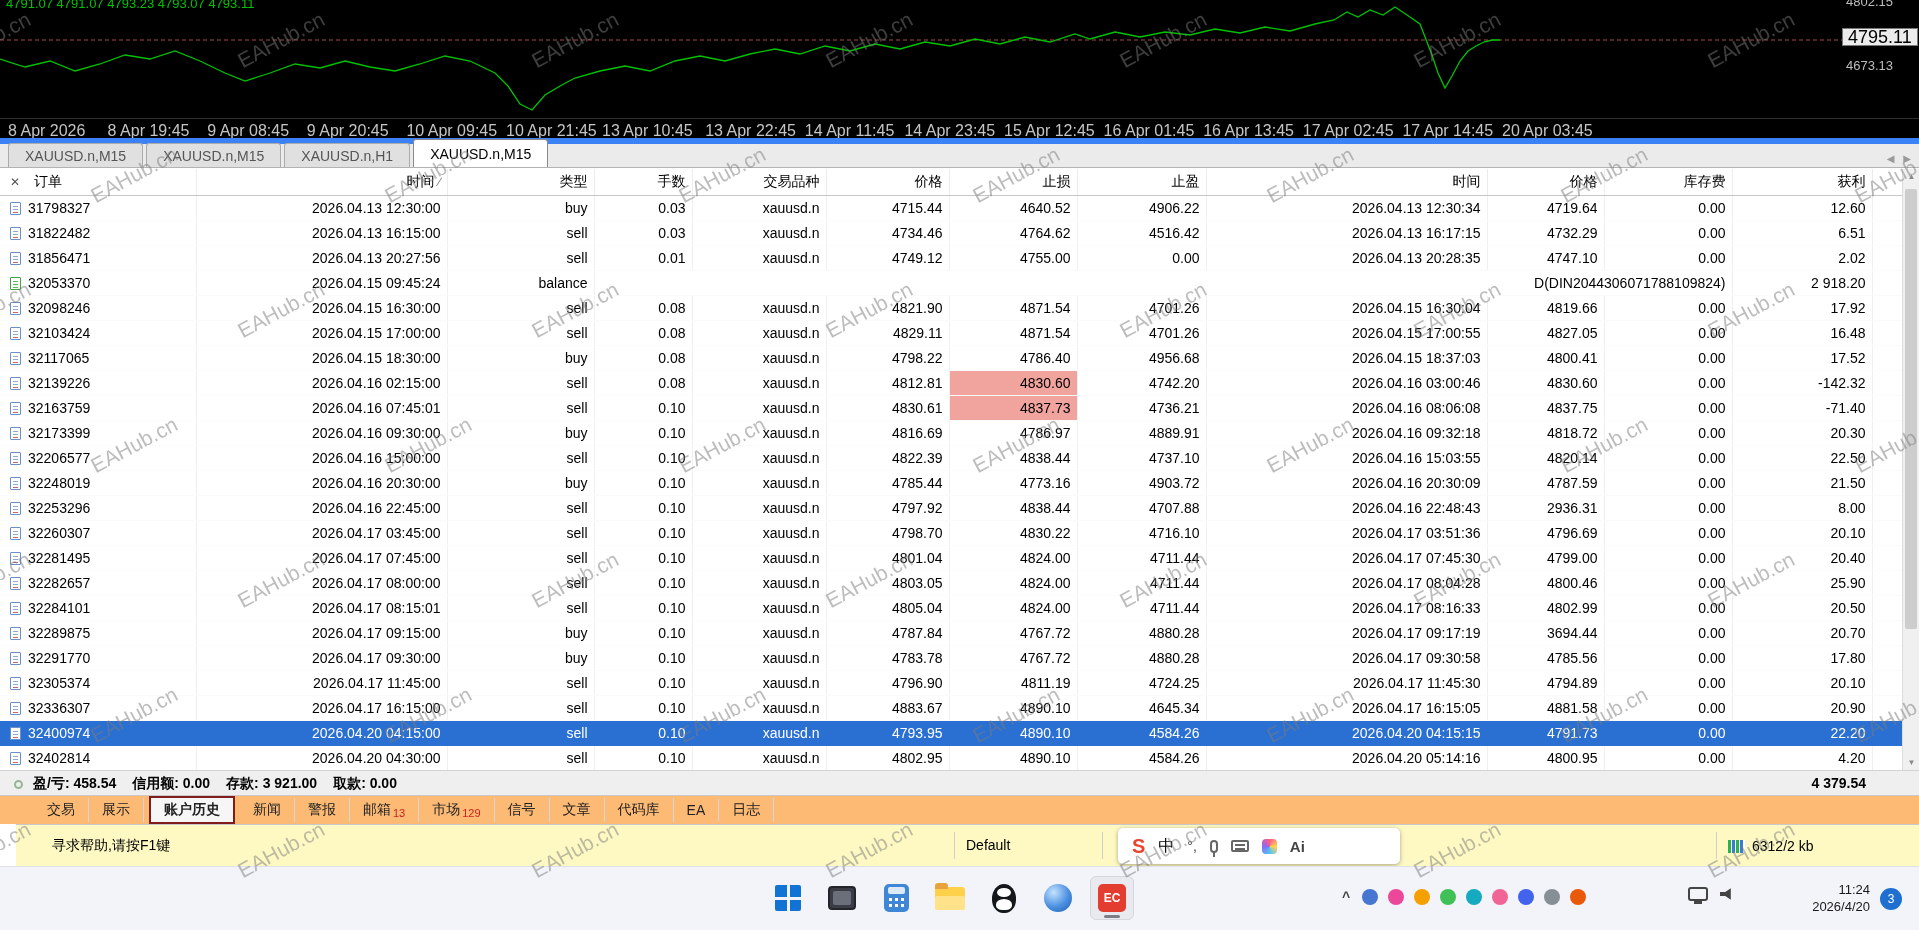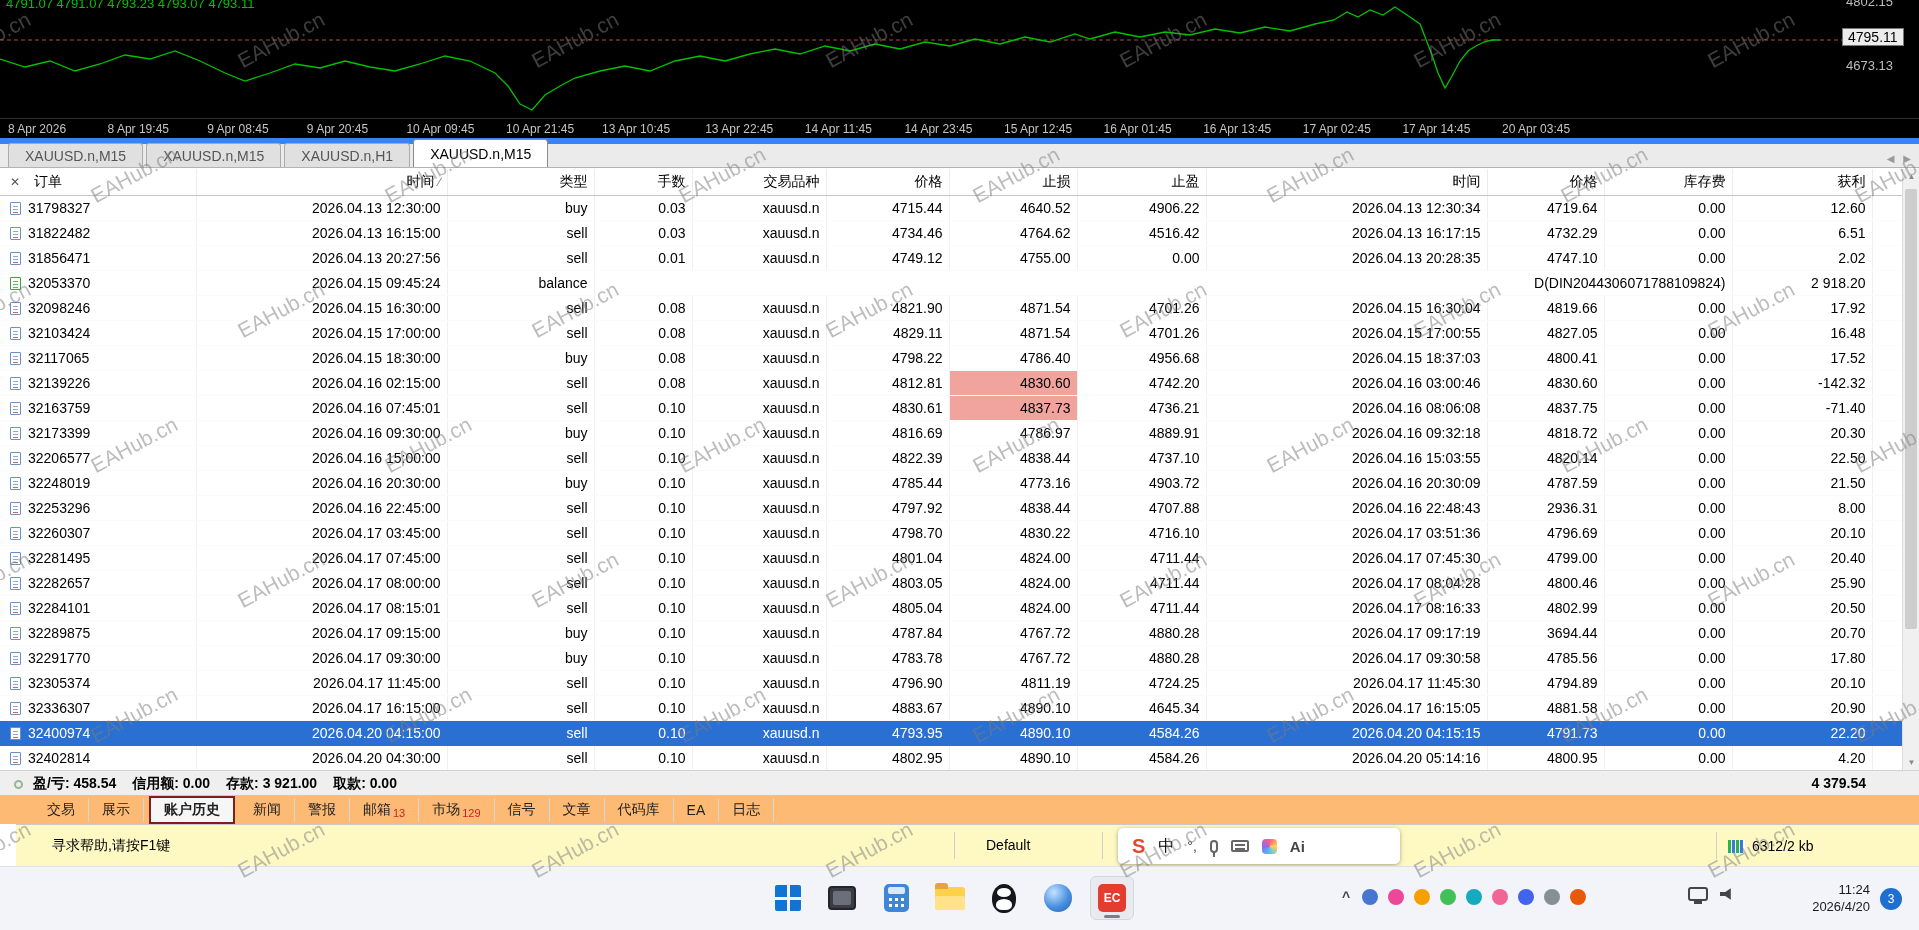--- a/index.html
+++ b/index.html
@@ -10,23 +10,23 @@
     color:#000; font-size:14px;
   }
   
   .chart-area { position:absolute; left:0; top:0; width:1919px; height:138px; background:#000; overflow:hidden; }
   .chart-svg { position:absolute; left:0; top:0; width:1919px; height:118px; }
   .ohlc { position:absolute; left:6px; top:-4px; color:#00c300; font-size:13px; white-space:pre; }
   .axis-label { position:absolute; left:1846px; color:#bdbdbd; font-size:13px; }
   .axis-label.top { top:-6px; }
   .axis-label.low { top:58px; }
   .price-tag { position:absolute; left:1842px; top:28px; background:#ececec; border:1px solid #777; color:#000;
-               font-size:14px; line-height:16px; padding:0 5px; }
+               font-size:18px; line-height:16px; padding:0 5px; }
   .date-axis { position:absolute; left:0; top:118px; width:1919px; height:20px; background:#000; border-top:1px solid #2e2e2e; }
-  .date-axis span { position:absolute; top:3px; color:#c4c4c4; font-size:12px; white-space:nowrap; }
+  .date-axis span { position:absolute; top:3px; color:#c4c4c4; font-size:16px; white-space:nowrap; }
   
   .tab-strip { position:absolute; left:0; top:138px; width:1919px; height:30px; background:#ebebeb;
                border-top:6px solid #3b82f6; border-bottom:1px solid #b3b3b3; }
   .tabs-inner { position:absolute; left:8px; bottom:0; display:flex; align-items:flex-end; }
   .chart-tab { height:24px; line-height:24px; padding:0 16px; margin-right:3px; font-size:14px; color:#555;
                background:#e0e0e0; border:1px solid #ababab; border-bottom:none; border-radius:3px 3px 0 0; white-space:nowrap; }
   .chart-tab.active { background:#fff; color:#000; height:28px; line-height:28px; border-color:#8a8a8a; }
   .tab-scroll { position:absolute; right:8px; top:9px; color:#9a9a9a; font-size:10px; }
   .tab-scroll span { margin-left:6px; }
   
@@ -66,21 +66,21 @@
   .panel-tabs { position:absolute; left:0; top:795px; width:1919px; height:29px; background:#fdba74;
                 border-top:1px solid #c9c9c9; display:flex; align-items:center; padding-left:34px; }
   .panel-tab { padding:3px 13px; font-size:14px; color:#222; border-right:1px solid #d6d6d6; white-space:nowrap; }
   .panel-tab.active { border:2px solid #7f1d1d; background:#f6f6f6; font-weight:bold; margin:0 5px; }
   .badge { color:#cf1f1f; font-size:11px; margin-left:2px; }
   
   .status { position:absolute; left:0; top:824px; width:1919px; height:42px; background:#fef9c3; border-top:1px solid #c9c9c9;margin-left:16px; }
   .status .help { position:absolute; left:36px; top:12px; }
   .status .sep { position:absolute; top:7px; bottom:7px; width:1px; background:#cfcfcf; }
   .sep.s1 { left:938px; } .sep.s2 { left:1086px; } .sep.s3 { left:1700px; }
-  .status .profile { position:absolute; left:970px; top:12px; }
+  .status .profile { position:absolute; left:950px; top:12px; }
   .ime-bar { position:absolute; left:1102px; top:3px; width:282px; height:36px; background:#fff; border-radius:5px;
              box-shadow:0 1px 4px rgba(0,0,0,.35); display:flex; align-items:center; gap:13px; padding:0 14px; }
   .ime-logo { color:#e8442e; font-weight:bold; font-size:20px; }
   .ime-mode { font-size:16px; }
   .ime-punct { font-size:14px; color:#444; }
   .mic { display:inline-block; width:8px; height:13px; border:2px solid #666; border-radius:5px; position:relative; }
   .mic::after { content:""; position:absolute; left:50%; bottom:-6px; width:2px; height:5px; background:#666; transform:translateX(-50%); }
   .kb-ico { display:inline-block; width:18px; height:12px; border:2px solid #666; border-radius:2px; position:relative; }
   .kb-ico::after { content:""; position:absolute; left:2px; right:2px; top:2px; height:2px;
                    background:#666; box-shadow:0 4px 0 #666; }

